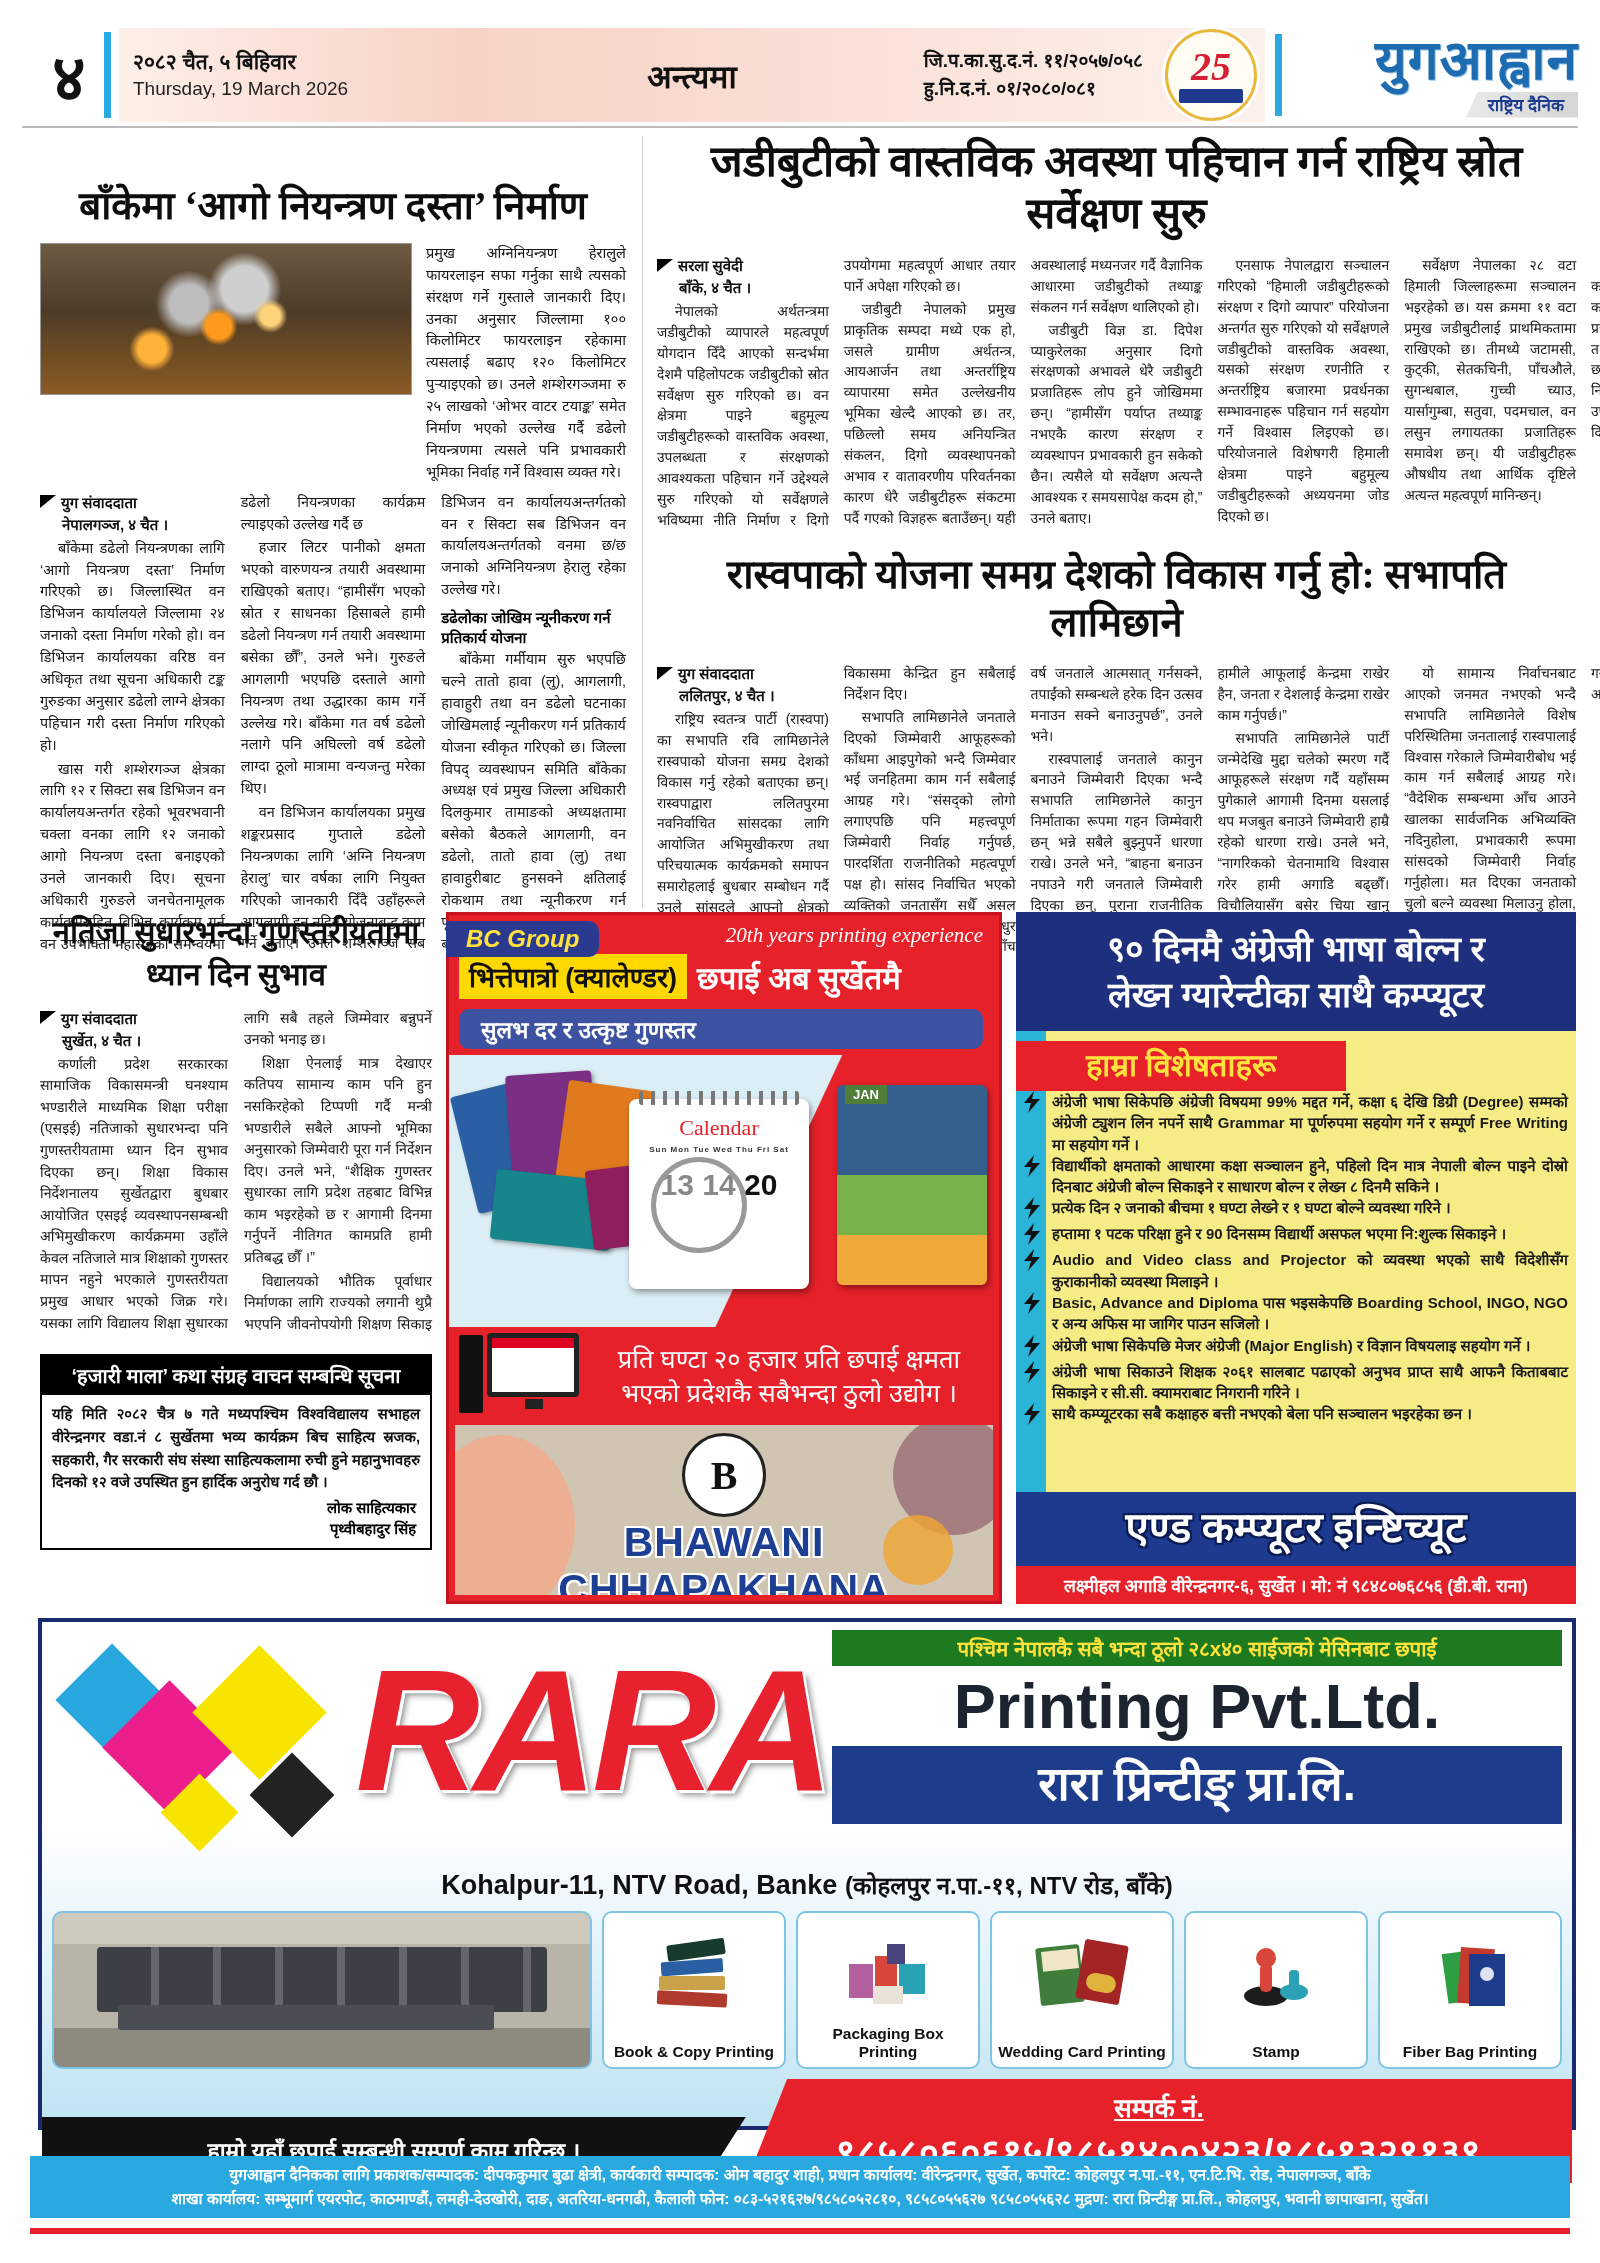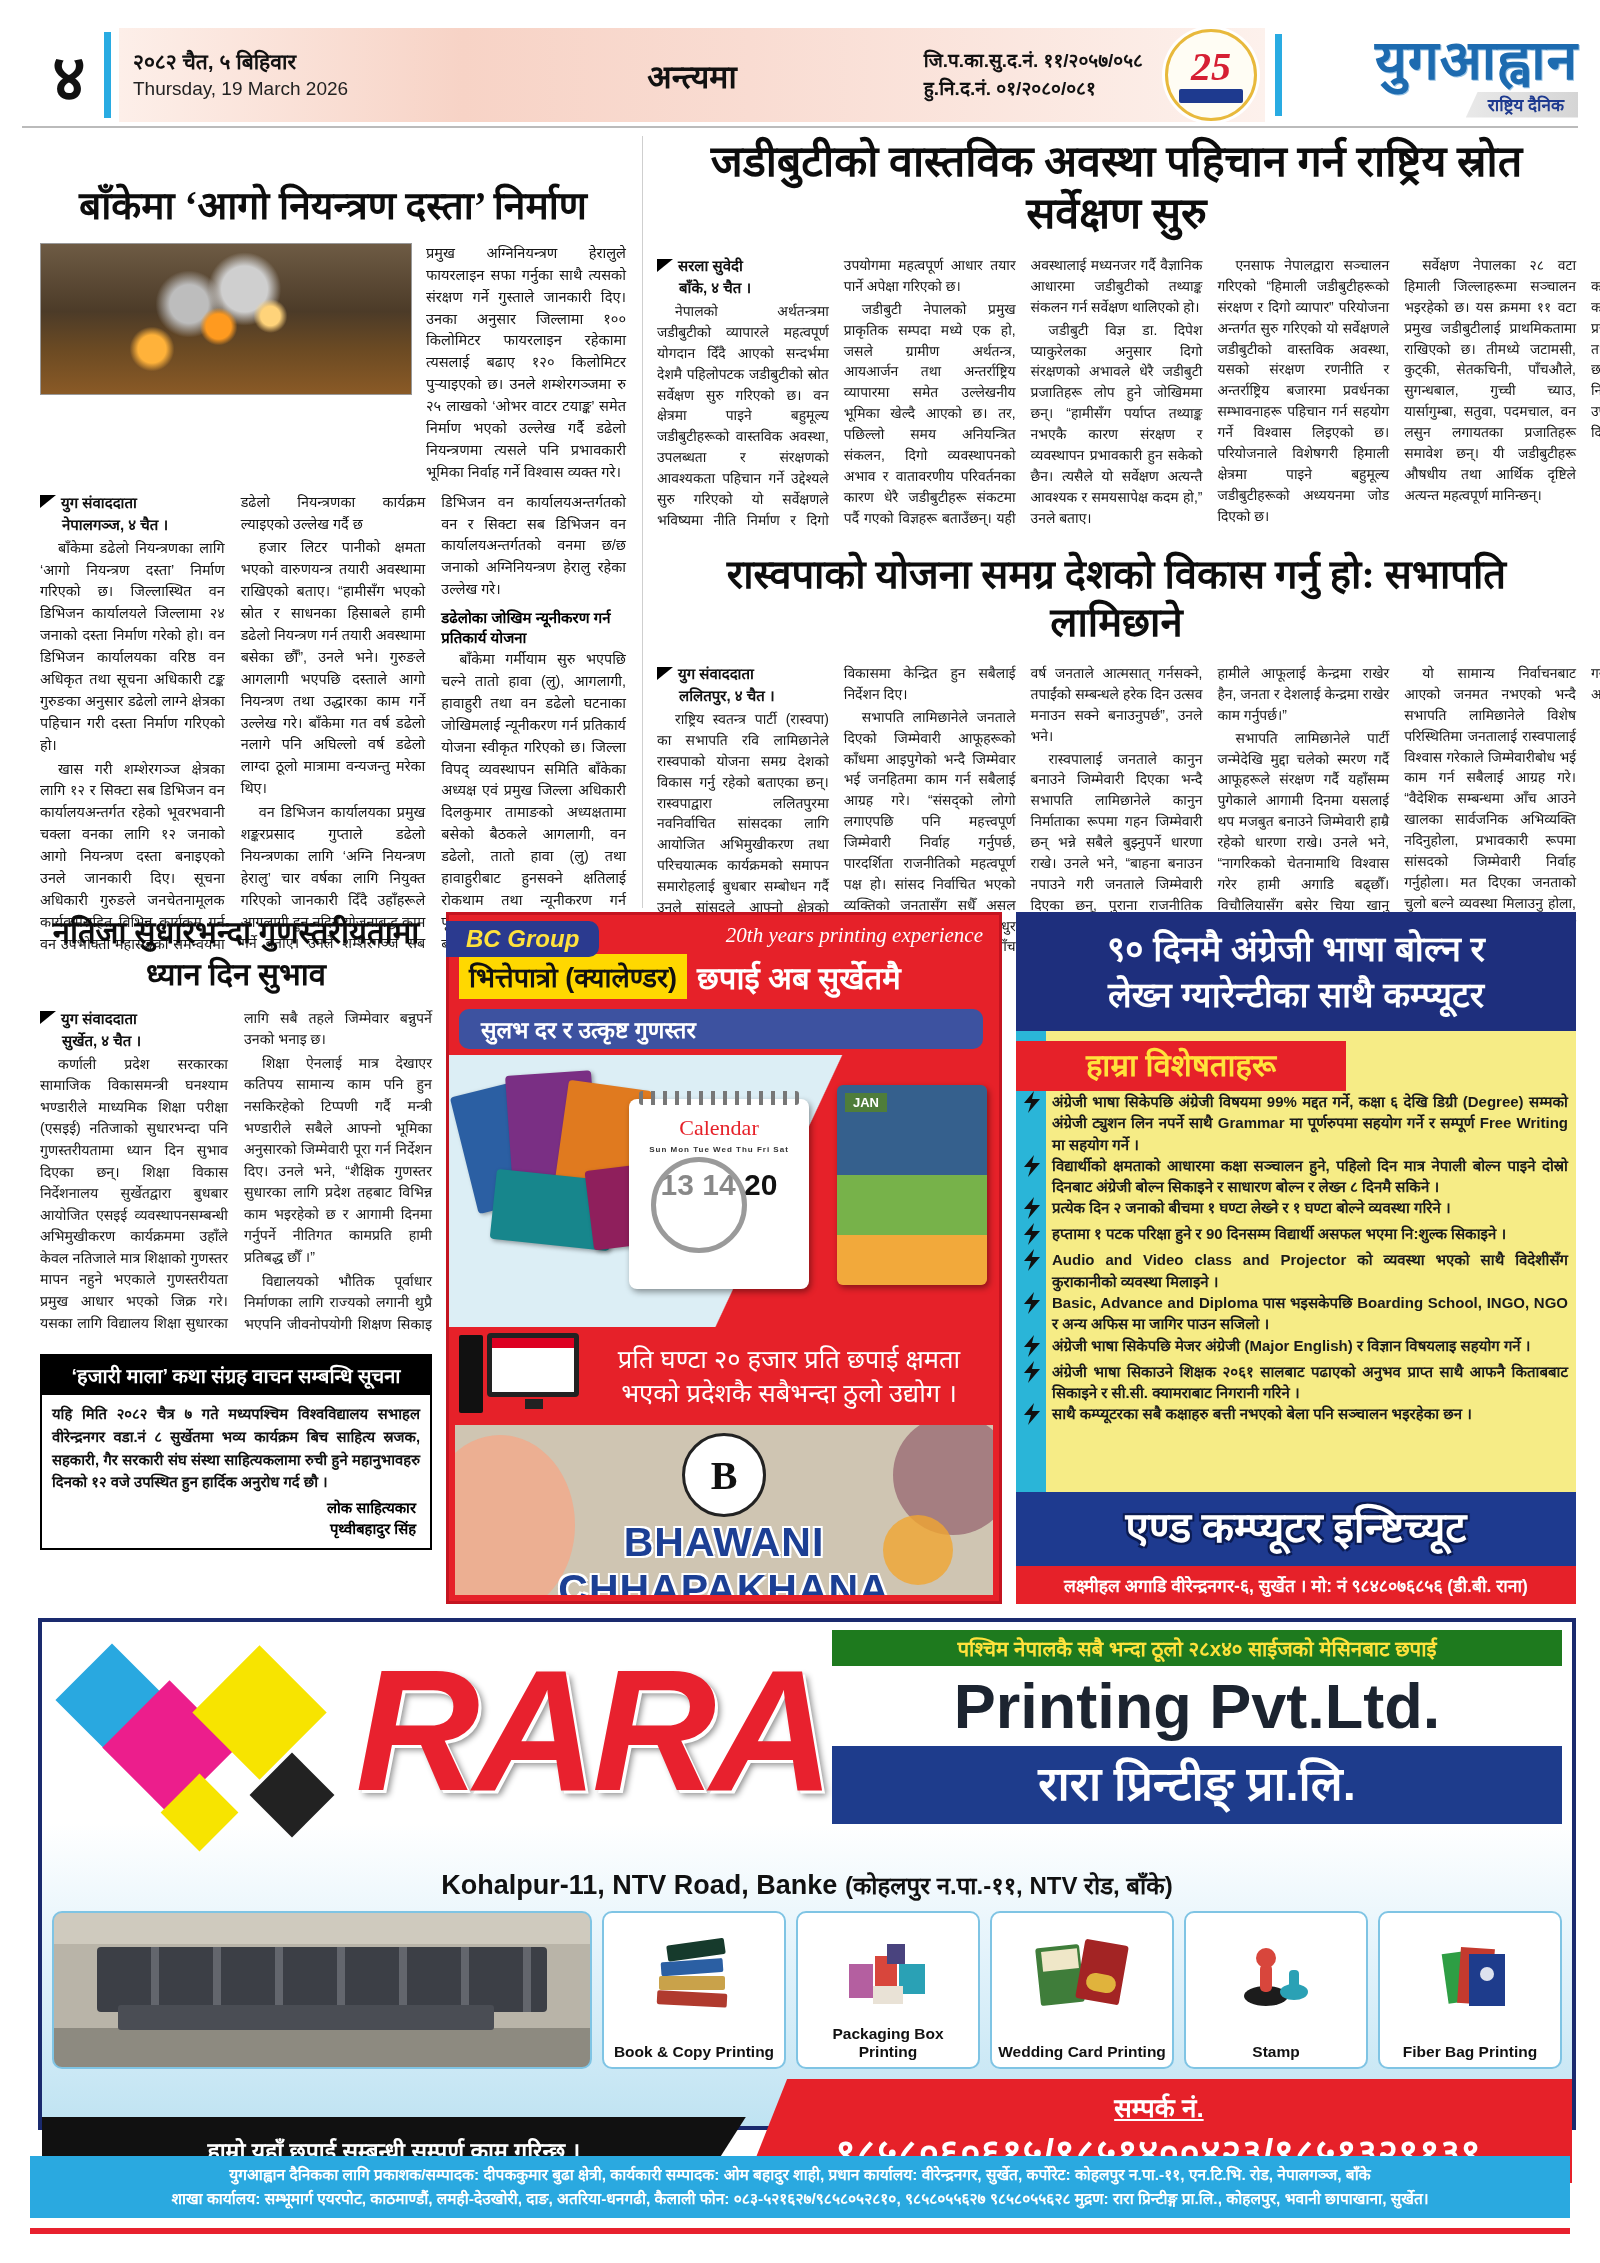--- a/index.html
+++ b/index.html
@@ -83,21 +83,21 @@
   .bc-blue-pill { margin:10px 6px 0 auto; background:#3d52a0; color:#fff; font-weight:bold; font-size:23px; padding:4px 22px; border-radius:10px; }
   .bc-collage { position:relative; height:272px; margin-top:6px; background:linear-gradient(115deg,#dceef5 0 58%,#e62129 58.2%); overflow:hidden; }
   .stackitem { position:absolute; border-radius:4px; box-shadow:2px 2px 4px rgba(0,0,0,.35); }
   .cal-desk { position:absolute; right:190px; top:44px; width:180px; height:190px; background:#fff; border-radius:8px; box-shadow:2px 3px 6px rgba(0,0,0,.4); padding-top:16px; }
   .cal-rings { position:absolute; top:-8px; left:10px; right:10px; height:14px; background:repeating-linear-gradient(to right,#777 0 4px,transparent 4px 12px); border-radius:3px; }
   .cal-title { color:#e62129; font-size:22px; text-align:center; font-family:"Liberation Serif",serif; }
   .cal-days { font-size:8px; text-align:center; color:#333; margin-top:4px; letter-spacing:1px; font-weight:bold; }
   .cal-nums { font-size:30px; font-weight:bold; color:#111; text-align:center; margin-top:14px; }
   .cal-lens { position:absolute; left:22px; top:58px; width:96px; height:96px; border:5px solid #9a9a9a; border-radius:50%; background:rgba(255,255,255,.5); }
   .cal-wall { position:absolute; right:12px; top:30px; width:150px; height:200px; background:linear-gradient(to bottom,#35608d 0 45%, #77b24a 45% 75%, #f2a93b 75% 100%); border-radius:6px; box-shadow:2px 3px 6px rgba(0,0,0,.4); }
-  .cal-wall .jan { position:absolute; top:8px; left:8px; background:#4f7d3a; color:#fff; font-size:13px; font-weight:bold; padding:2px 8px; }
+  .cal-wall .jan { position:absolute; top:0; left:8px; background:#4f7d3a; color:#fff; font-size:13px; font-weight:bold; padding:2px 8px; }
   .bc-capacity { display:flex; gap:10px; padding:6px 10px; align-items:center; }
   .monitor { width:120px; flex:none; position:relative; height:86px; }
   .mon-screen { position:absolute; right:0; top:0; width:92px; height:64px; background:#fff; border:5px solid #222; border-radius:4px; }
   .mon-screen::before { content:""; position:absolute; left:0; right:0; top:0; height:10px; background:#d02; }
   .mon-stand { position:absolute; right:36px; top:66px; width:18px; height:10px; background:#222; }
   .mon-tower { position:absolute; left:0; top:2px; width:24px; height:78px; background:#111; border-radius:2px; }
   .bc-capacity p { color:#fff; font-weight:normal; font-size:25.5px; line-height:1.35; text-align:center; flex:1; }
   .bc-bottom { margin:0 6px 6px; background:#cfc5b2; position:relative; overflow:hidden; text-align:center; flex:1; padding-top:6px; }
   .blob { position:absolute; border-radius:50%; opacity:.8; }
   .bc-logo { width:84px; height:84px; margin:2px auto; border-radius:50%; background:#fff; border:3px solid #222; display:flex; align-items:center; justify-content:center; font-size:40px; font-weight:bold; color:#111; font-family:"Liberation Serif",serif; position:relative; z-index:2; }

